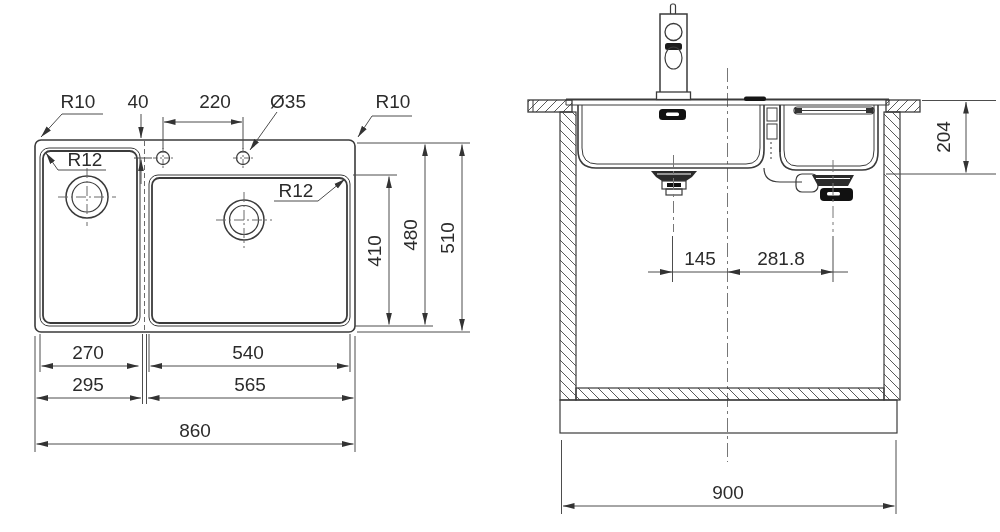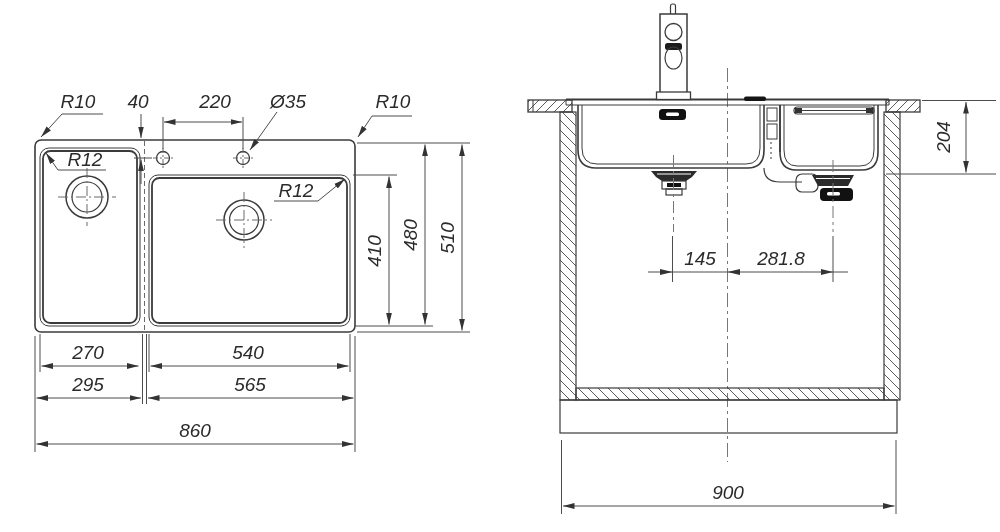--- a/index.html
+++ b/index.html
@@ -1,17 +1,17 @@
 <!DOCTYPE html>
 <html><head>
 <meta charset="utf-8">
 <style>
   html,body{margin:0;padding:0;background:#ffffff;}
   .canvas{position:relative;width:1000px;height:532px;background:#ffffff;overflow:hidden;
-          font-family:"Liberation Sans", sans-serif;font-style:italic;}
+          font-family:"Liberation Sans", sans-serif;}
   svg{display:block;}
   text{font-family:"Liberation Sans", sans-serif;font-size:19px;fill:#2b2b2b;}
 </style>
 </head>
 <body>
 
 <div class="canvas">
 <svg width="1000" height="532" viewBox="0 0 1000 532">
   <defs>
     <marker id="ae" markerWidth="12" markerHeight="7" refX="11.5" refY="3.5" orient="auto" markerUnits="userSpaceOnUse">

